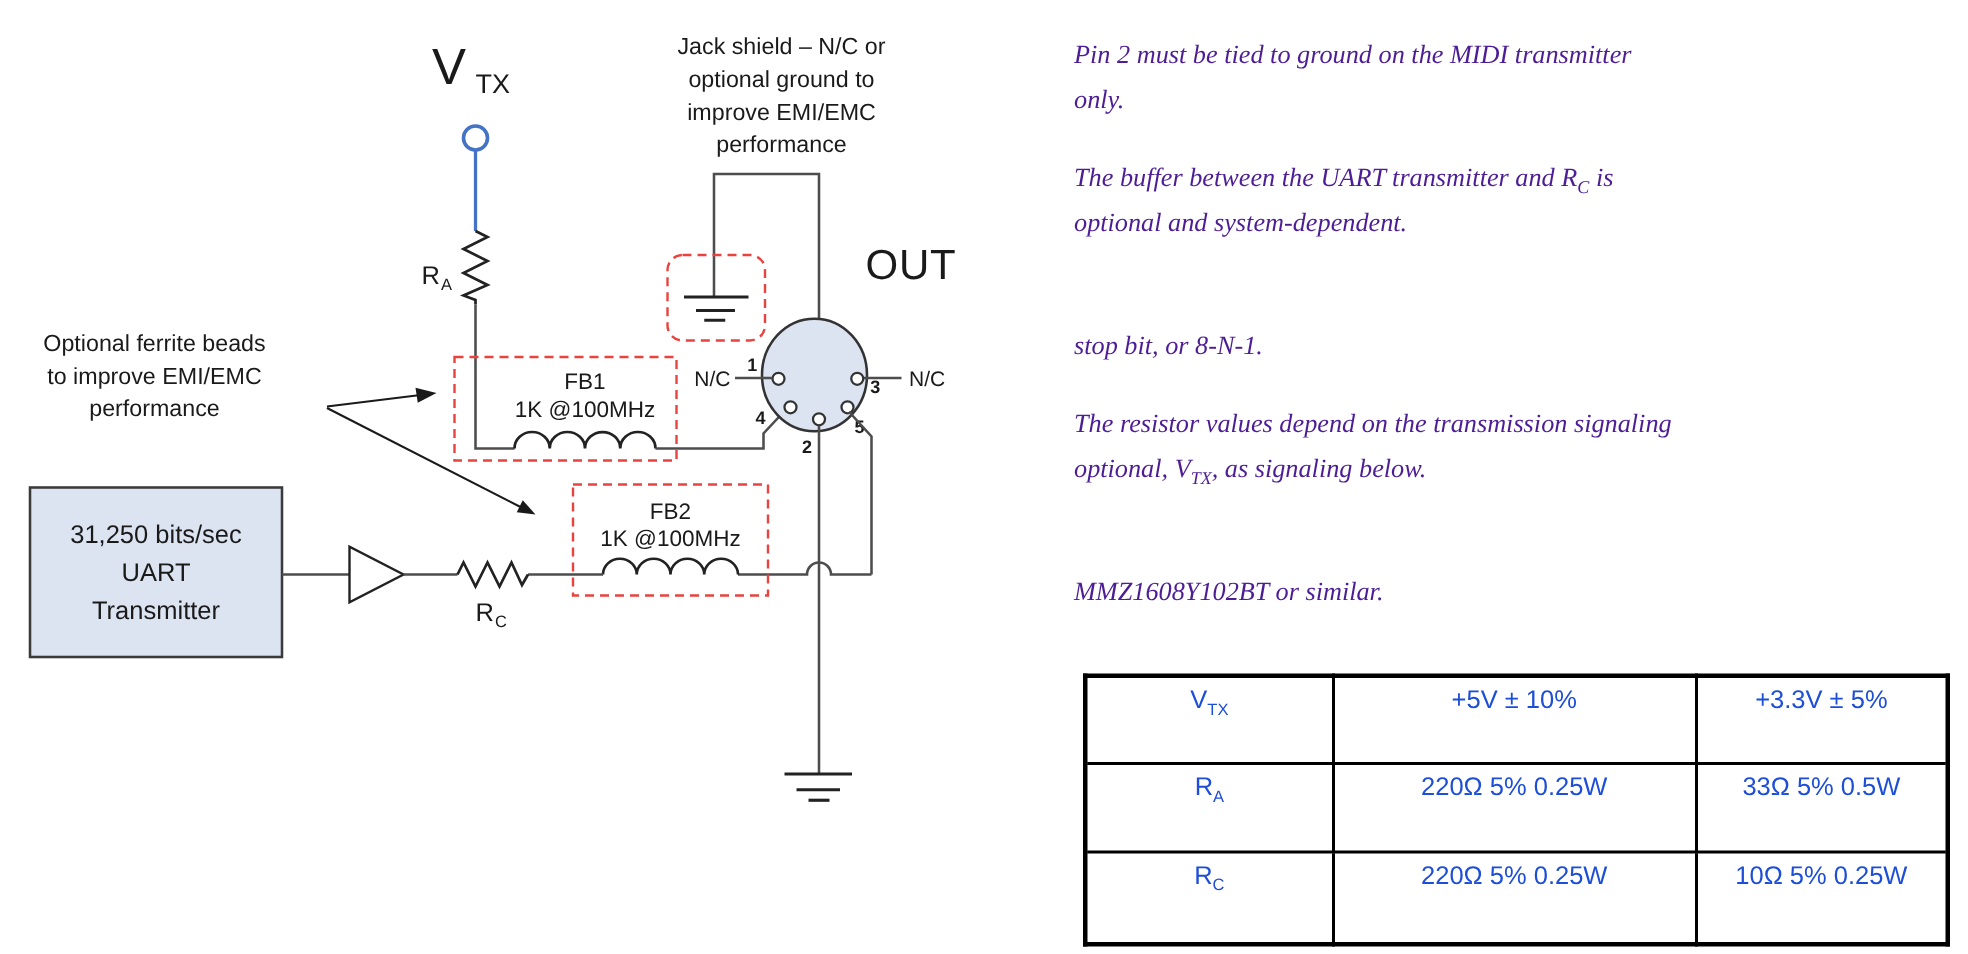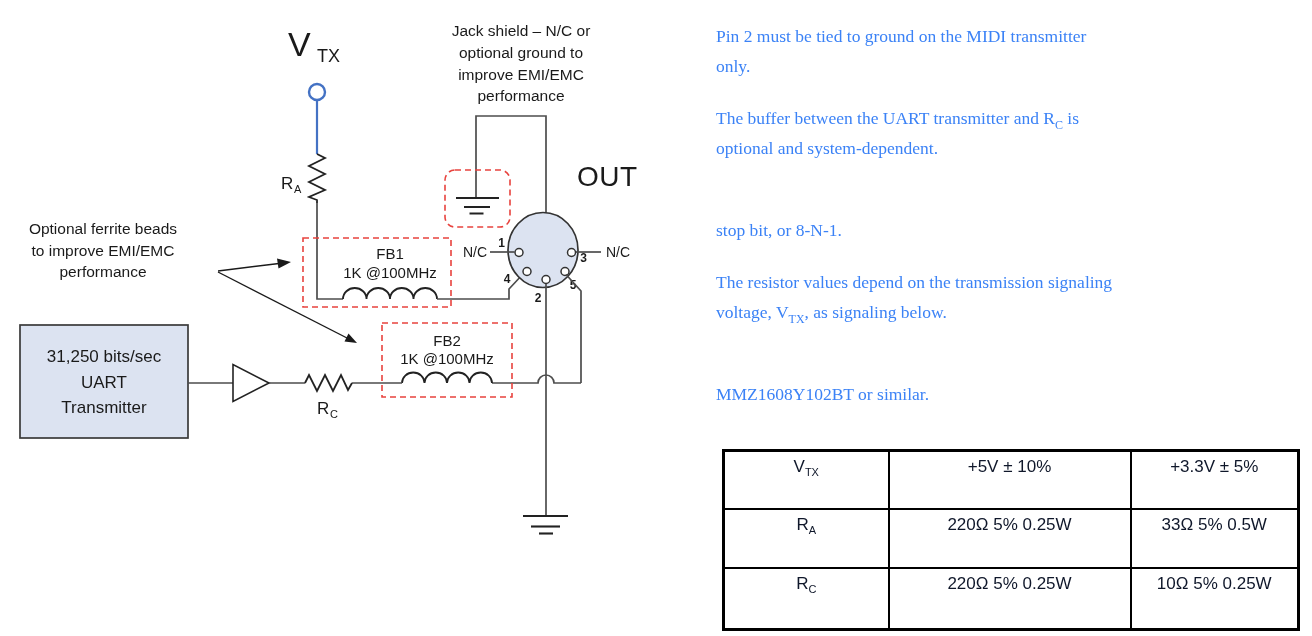--- a/index.html
+++ b/index.html
@@ -11,25 +11,25 @@
   .wire{stroke:#4d4d4d;stroke-width:1.7;fill:none;}
   .comp{stroke:#222;stroke-width:1.8;fill:none;}
   .redbox{stroke:#e8433e;stroke-width:1.6;fill:none;stroke-dasharray:6 4;}
   .note-lbl{font-size:15.5px;}
   .pin-num{font-size:12px;font-weight:bold;}
   .nc{font-size:14px;}
   .arrow{stroke:#1a1a1a;stroke-width:1.4;fill:none;}
   .ahead{fill:#1a1a1a;stroke:none;}
   
   #notes{position:absolute;left:716px;top:22px;width:474px;
-         font-family:"Liberation Serif",serif;font-size:17.5px;line-height:29.5px;color:#3b82f6;}
+         font-family:"Liberation Serif",serif;font-size:17.5px;line-height:29.5px;color:#4c1d95;font-style:italic;}
   #notes p{margin:0 0 23px 0;}
   #notes sub{font-size:12px;line-height:0;}
   table.vals{position:absolute;left:722px;top:449px;border-collapse:collapse;
-             table-layout:fixed;font-family:"Liberation Sans",sans-serif;font-size:17px;color:#0f172a;}
+             table-layout:fixed;font-family:"Liberation Sans",sans-serif;font-size:17px;color:#1d4ed8;}
   table.vals,table.vals td{border:2px solid #000;}
   table.vals{border-width:3px;}
   table.vals td{text-align:center;vertical-align:top;padding:5px 2px 0 2px;}
   table.vals sub{font-size:11px;line-height:0;}
 </style>
 </head>
 <body>
 
 <div id="stage">
 
@@ -116,21 +116,21 @@
     <line class="arrow" x1="218" y1="271" x2="279" y2="263.5"></line>
     <polygon class="ahead" points="291,262 277,258.5 278.5,268.5"></polygon>
     <line class="arrow" x1="218" y1="272" x2="348" y2="338.5"></line>
     <polygon class="ahead" points="357,343 344.5,341.5 348.5,333.5"></polygon>
   </svg>
 
   <div id="notes">
     <p><span>Pin 2 must be tied to ground on the MIDI transmitter</span><br><span>only.</span></p>
     <p><span>The buffer between the UART transmitter and R</span><sub>C</sub><span> is</span><br><span>optional and system-dependent.</span></p>
     <p><br><span>stop bit, or 8-N-1.</span></p>
-    <p><span>The resistor values depend on the transmission signaling</span><br><span>voltage, V</span><sub>TX</sub><span>, as signaling below.</span></p>
+    <p><span>The resistor values depend on the transmission signaling</span><br><span>optional, V</span><sub>TX</sub><span>, as signaling below.</span></p>
     <p><br><span>MMZ1608Y102BT or similar.</span></p>
   </div>
 
   <table class="vals">
     <colgroup>
         <col style="width:165px">
         <col style="width:242px">
         <col style="width:168px">
       </colgroup>
     <tbody>

